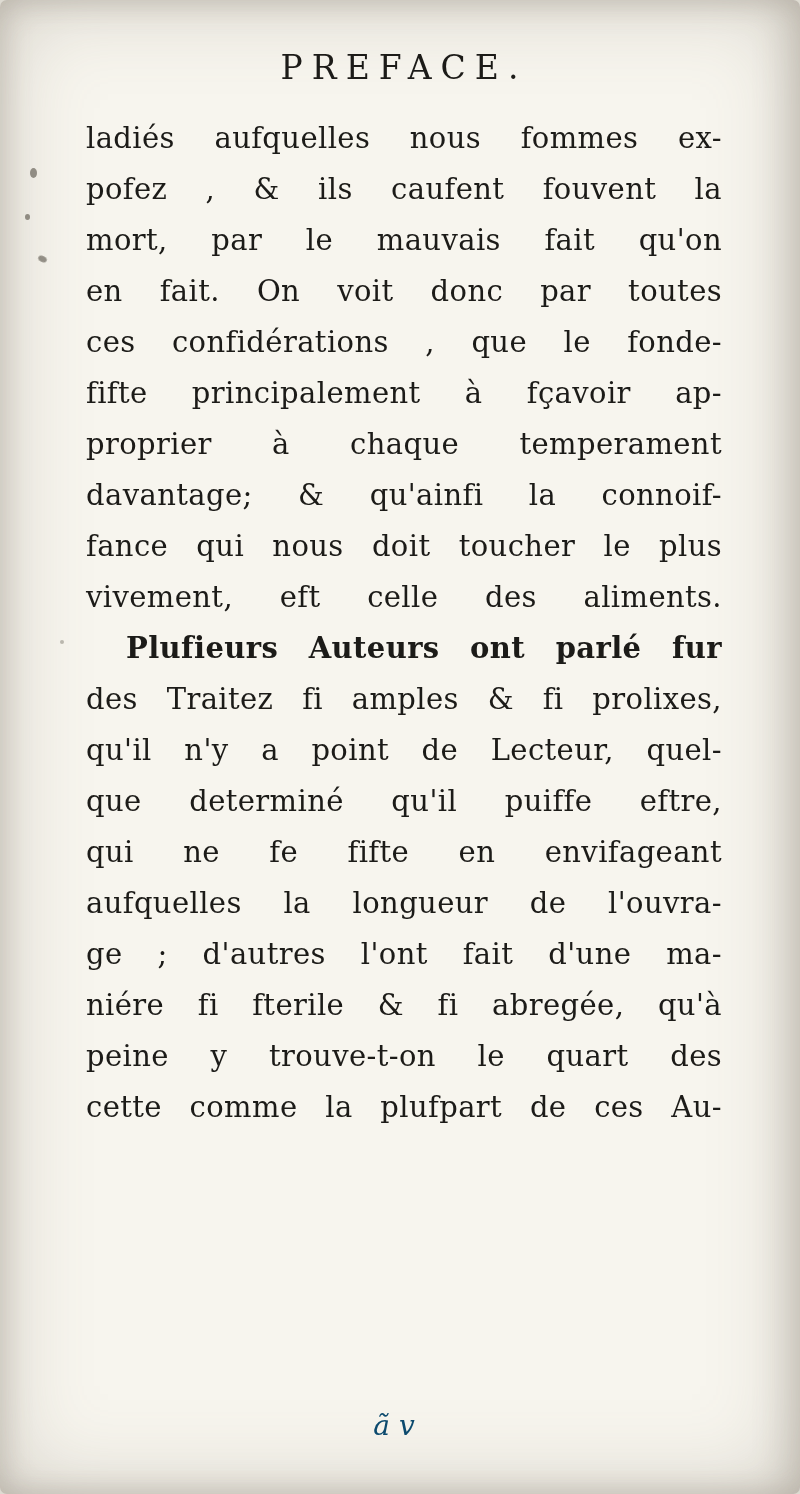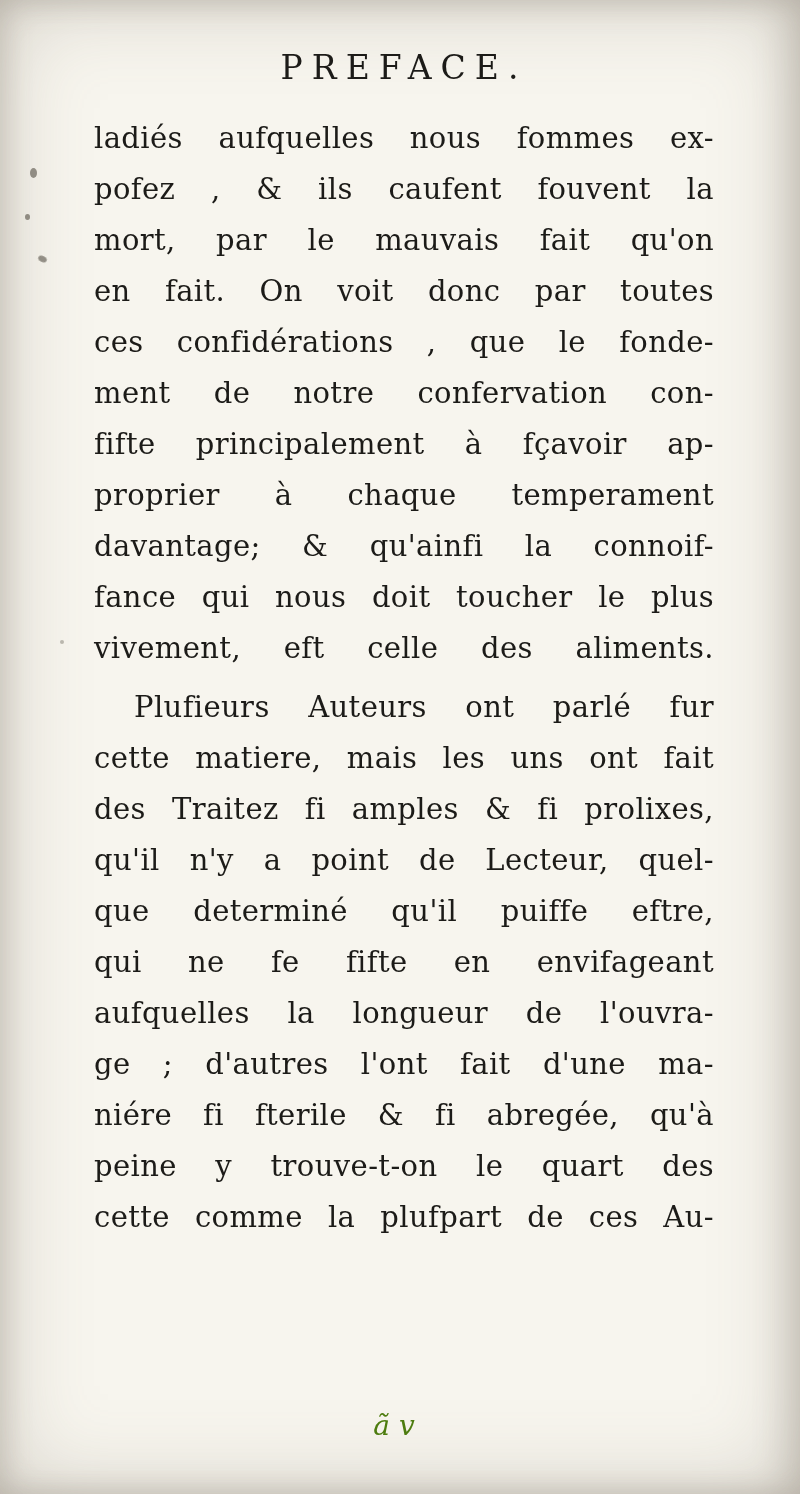--- a/index.html
+++ b/index.html
@@ -26,78 +26,77 @@
     margin: 8px 0 26px 0;
     text-align: center;
     font-size: 33px;
     font-weight: normal;
     letter-spacing: 9px;
   }
   .text-block {
     width: 636px;
   }
   .paragraph {
-    margin: 8px;
+    margin: 0;
   }
   .line {
     font-size: 29px;
     line-height: 51px;
     white-space: normal;
     text-align: justify;
     text-align-last: justify;
     letter-spacing: 0.4px;
   }
   .line.first {
     text-indent: 40px;
+    font-weight: bold;
   }
   .signature-mark {
     position: absolute;
     left: 0;
     right: 40px;
     bottom: 52px;
     text-align: center;
     font-size: 28px;
     font-style: italic;
-    color: #4d7c0f;
+    color: #0c4a6e;
     padding-left: 28px;
   }
   .speck {
     position: absolute;
     background: rgba(70,64,52,0.55);
     border-radius: 50%;
     filter: blur(0.6px);
   }
   .speck.s1 { left: 30px; top: 168px; width: 7px;  height: 10px; }
   .speck.s2 { left: 25px; top: 214px; width: 5px;  height: 6px;  }
   .speck.s3 { left: 38px; top: 256px; width: 9px;  height: 6px;  transform: rotate(25deg); }
   .speck.s4 { left: 60px; top: 640px; width: 4px;  height: 4px;  opacity:.6; }
 </style>
 </head>
 <body>
 
-<div class="page" style="background: rgb(247, 245, 238); color: rgb(28, 27, 24);">
+<div class="page" style="background: rgb(247, 245, 238); color: rgb(28, 27, 24); border-radius: 7px;">
   <h1 class="page-title">PREFACE.</h1>
 
   <div class="text-block">
       <div class="paragraph">
         <div class="line">ladiés aufquelles nous fommes ex-</div>
         <div class="line">pofez , &amp; ils caufent fouvent la</div>
         <div class="line">mort, par le mauvais fait qu'on</div>
         <div class="line">en fait.  On voit donc par toutes</div>
         <div class="line">ces confidérations , que le fonde-</div>
-        <div class="line">ment de notre confervation con-</div>
         <div class="line">fifte principalement à fçavoir ap-</div>
         <div class="line">proprier à chaque temperament</div>
         <div class="line">davantage; &amp; qu'ainfi la connoif-</div>
         <div class="line">fance qui nous doit toucher le plus</div>
         <div class="line">vivement, eft celle des aliments.</div>
       </div>
       <div class="paragraph">
         <div class="line first">Plufieurs Auteurs ont parlé fur</div>
-        <div class="line">cette matiere, mais les uns ont fait</div>
         <div class="line">des Traitez fi amples &amp; fi prolixes,</div>
         <div class="line">qu'il n'y a point de Lecteur, quel-</div>
         <div class="line">que determiné qu'il puiffe eftre,</div>
         <div class="line">qui ne fe fifte en envifageant</div>
         <div class="line">aufquelles la longueur de l'ouvra-</div>
         <div class="line">ge ; d'autres l'ont fait d'une ma-</div>
         <div class="line">niére fi fterile &amp; fi abregée, qu'à</div>
         <div class="line">peine y trouve-t-on le quart des</div>
         <div class="line">cette comme la plufpart de ces Au-</div>
       </div>

